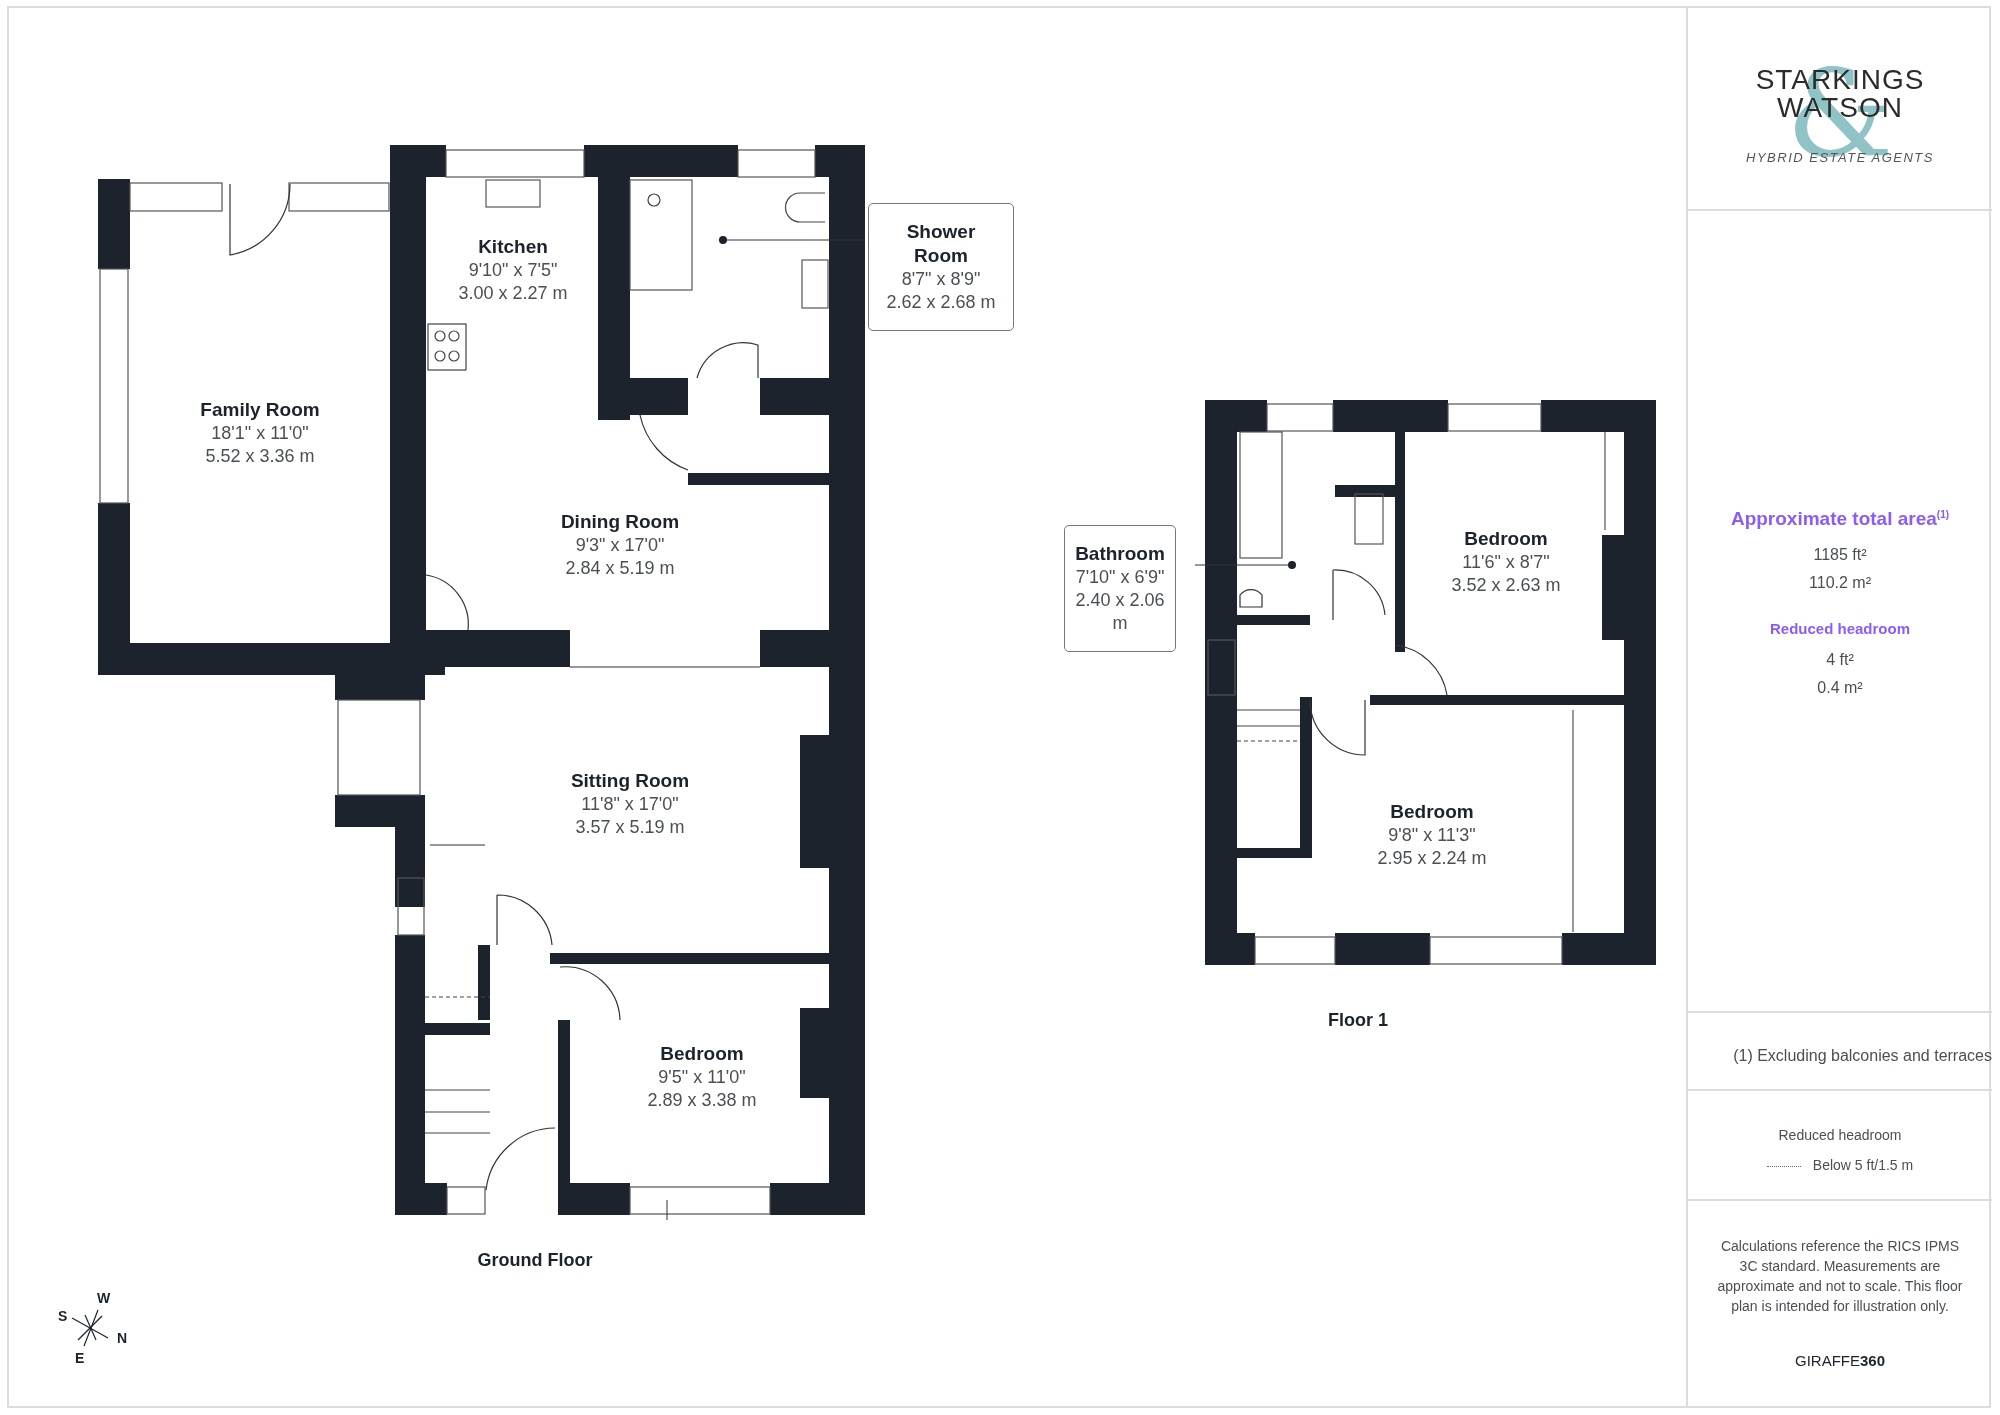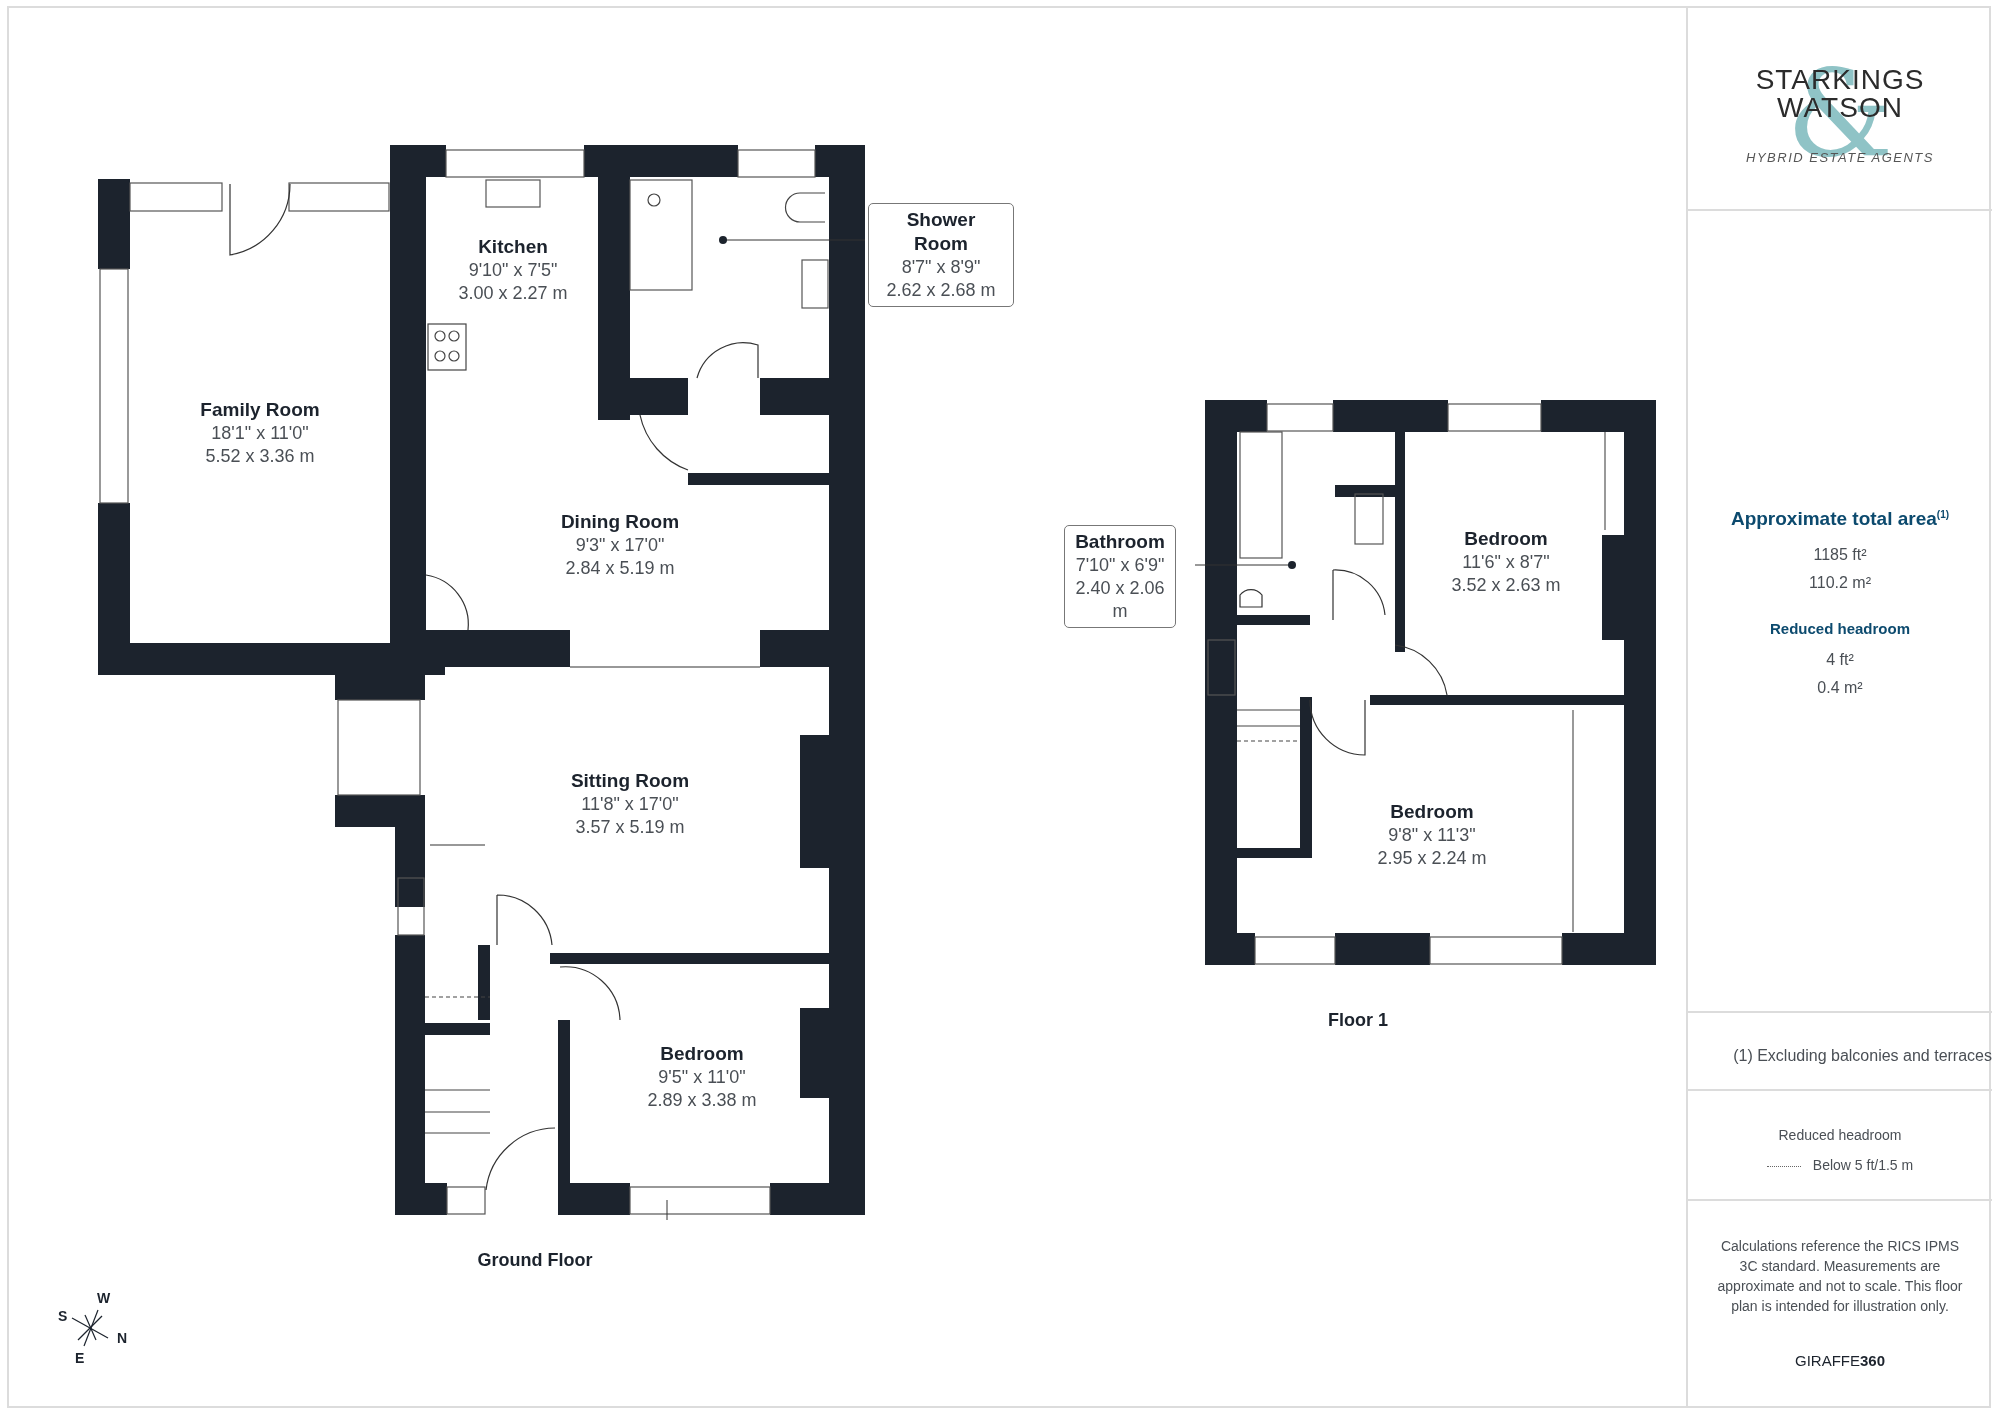--- a/index.html
+++ b/index.html
@@ -2,32 +2,32 @@
 <html><head>
 <meta charset="utf-8">
 <style>
   html, body { margin:0; padding:0; background:#ffffff; }
   body { width:2000px; height:1415px; position:relative; overflow:hidden; font-family:"Liberation Sans", sans-serif; }
   .frame { position:absolute; left:7px; top:6px; width:1984px; height:1402px; border:2px solid #dcdcdc; box-sizing:border-box; }
   svg.plan { position:absolute; left:0; top:0; }
   .lbl { position:absolute; text-align:center; color:#1c232d; white-space:nowrap; transform:translateX(-50%); }
   .lbl .name { font-weight:bold; font-size:19px; display:block; line-height:24px; }
   .lbl .dim { font-size:18px; color:#4a4f55; display:block; line-height:23px; }
-  .callout { position:absolute; border:1.5px solid #777; border-radius:5px; background:#fff; text-align:center; padding:4px 10px; box-sizing:border-box; }
+  .callout { position:absolute; border:1.5px solid #777; border-radius:5px; background:#fff; text-align:center; padding:16px 10px; box-sizing:border-box; }
   .callout .name { font-weight:bold; font-size:19px; color:#1c232d; display:block; line-height:24px; }
   .callout .dim { font-size:18px; color:#4a4f55; display:block; line-height:23px; }
   .floor-title { position:absolute; font-weight:bold; font-size:18px; color:#1c232d; transform:translateX(-50%); white-space:nowrap; }
   .panel { position:absolute; left:1686px; top:6px; width:306px; height:1402px; border-left:2px solid #dcdcdc; box-sizing:border-box; }
   .pdiv { position:absolute; left:0; right:0; height:0; border-top:2px solid #dcdcdc; }
   .logo { position:absolute; left:0; right:0; top:60px; text-align:center; }
   .logo .amp { position:absolute; left:50%; top:-12px; transform:translateX(-50%); font-size:120px; color:#8fc3c6; font-family:"DejaVu Serif", serif; line-height:1; }
   .logo .w1, .logo .w2 { position:relative; font-size:28px; color:#2b2b2b; letter-spacing:1px; display:block; line-height:28px; }
   .logo .tag { position:relative; display:block; font-size:13px; color:#555; letter-spacing:1.5px; margin-top:28px;font-style:italic; }
   .ptext { position:absolute; left:0; right:0; text-align:center; color:#4a4f55; }
-  .ptitle { font-weight:bold; color:#0c4a6e; }
+  .ptitle { font-weight:bold; color:#8b5cf6; }
   .compass { position:absolute; left:55px; top:1290px; width:90px; height:80px; }
   .compass span { position:absolute; font-weight:bold; font-size:14px; color:#1c232d; }
 </style>
 </head>
 <body>
 
 <div class="frame"></div>
 
 <svg class="plan" width="2000" height="1415" viewBox="0 0 2000 1415">
   <g fill="#1c232d">

